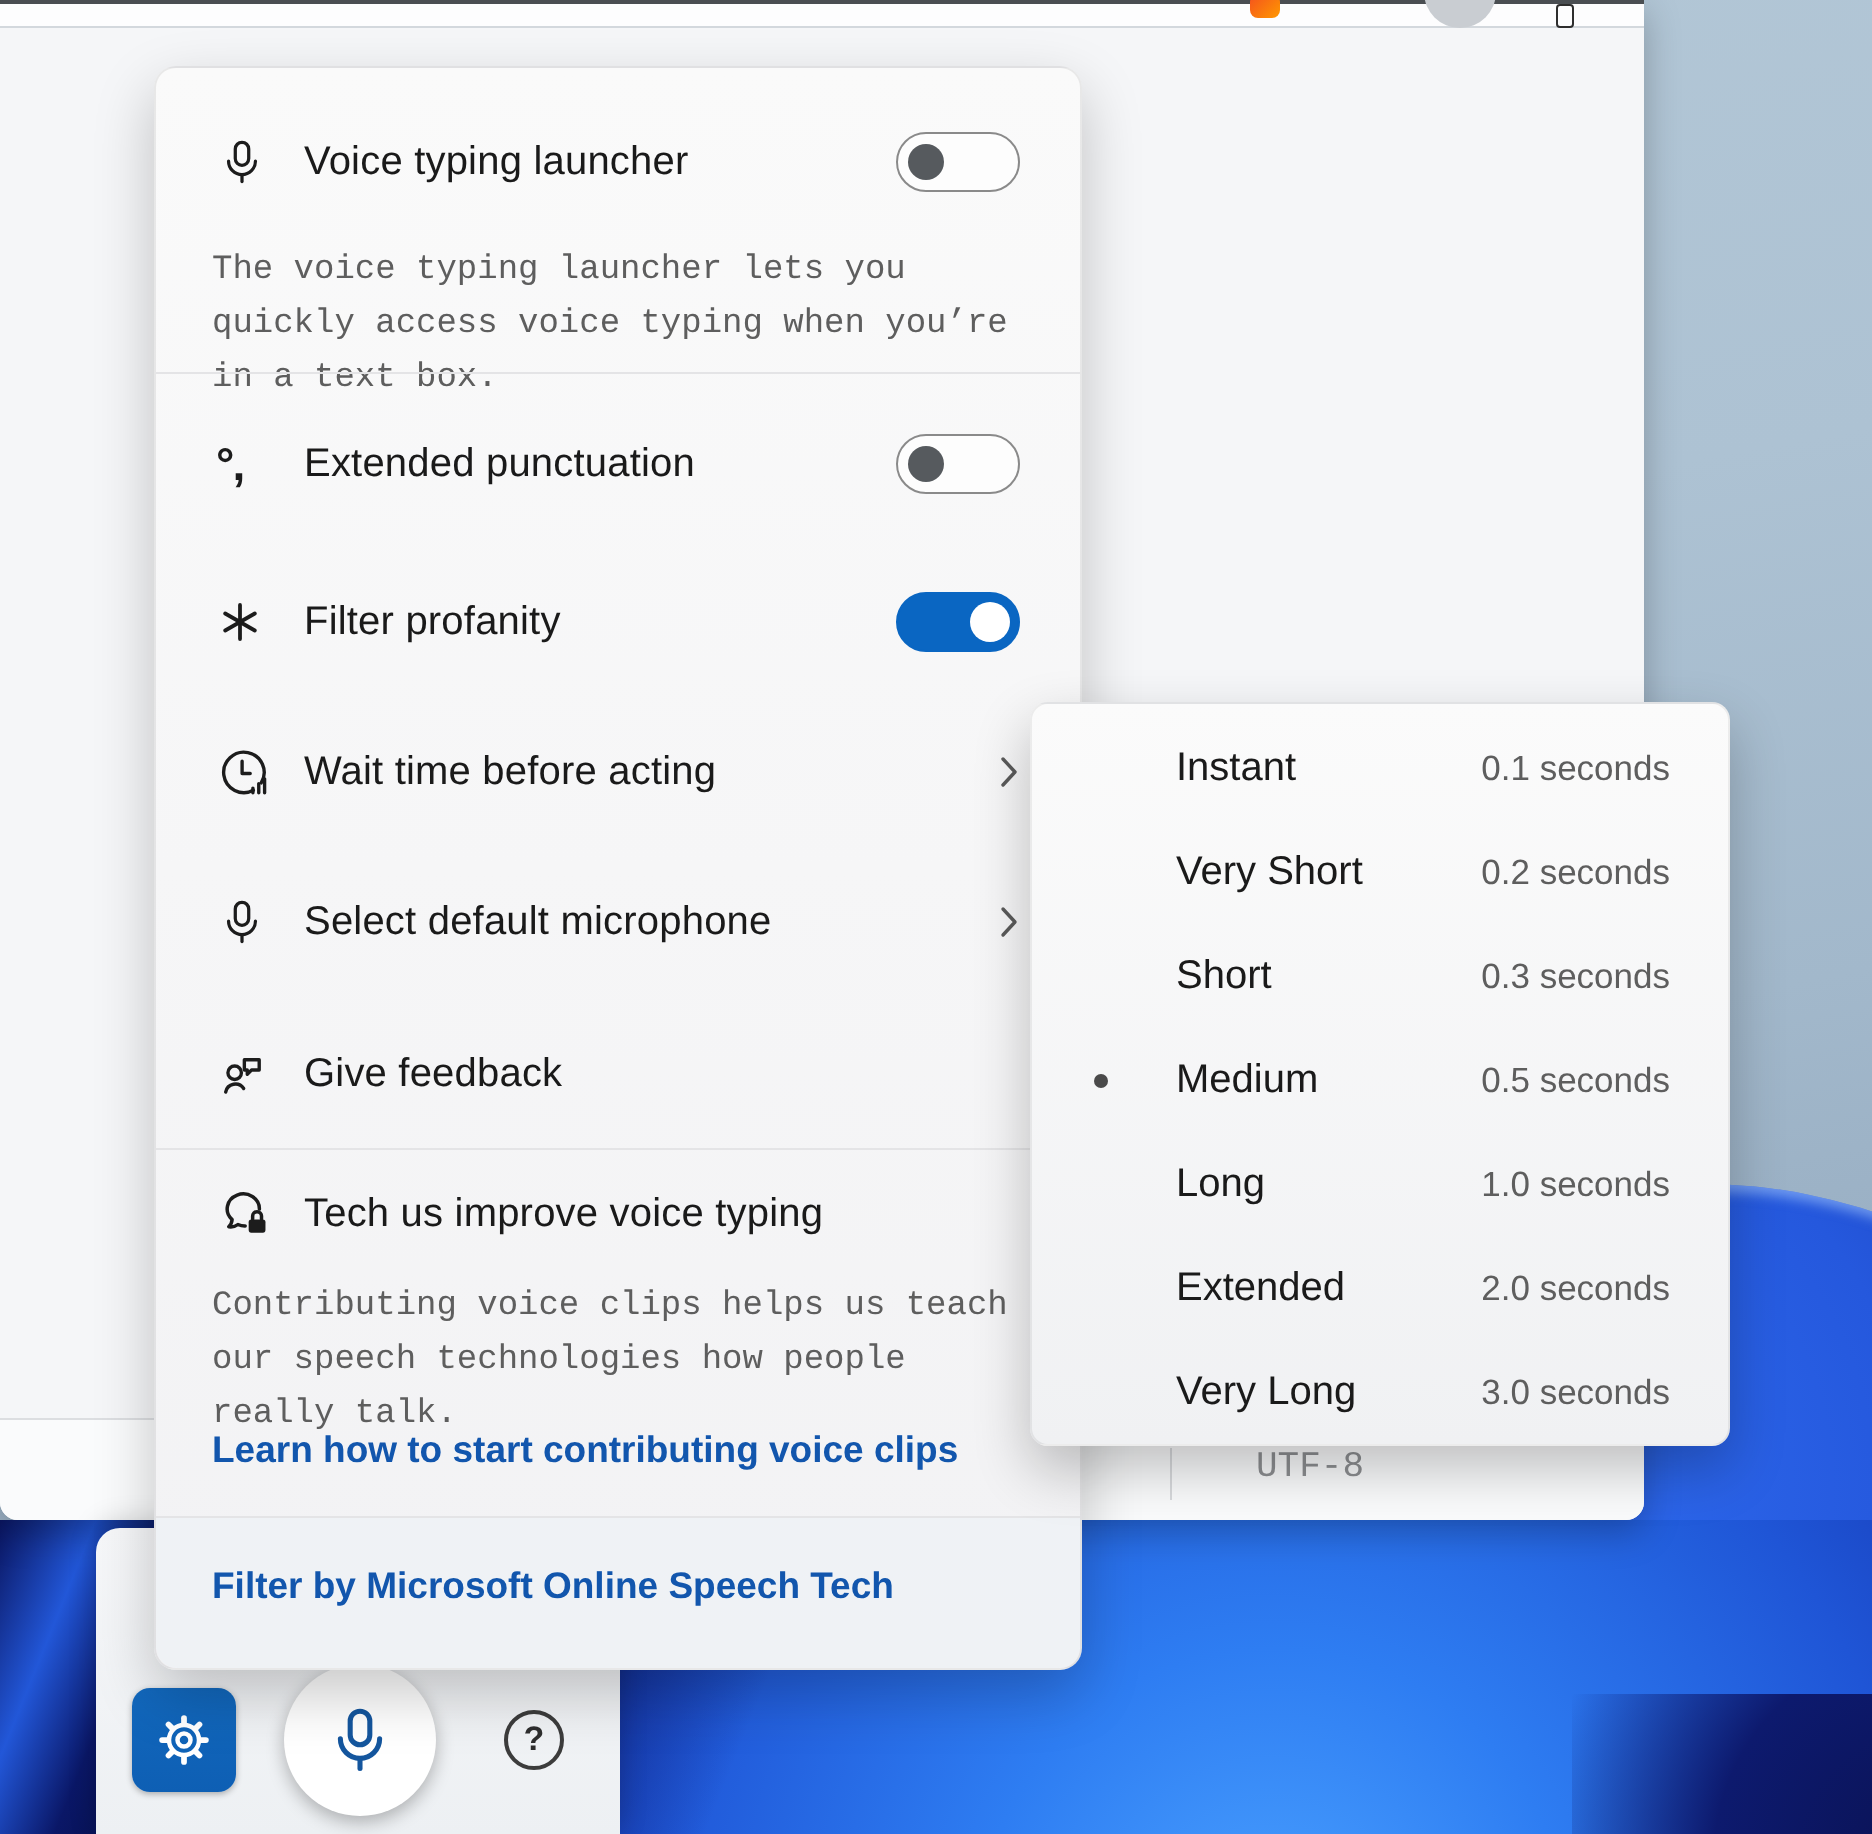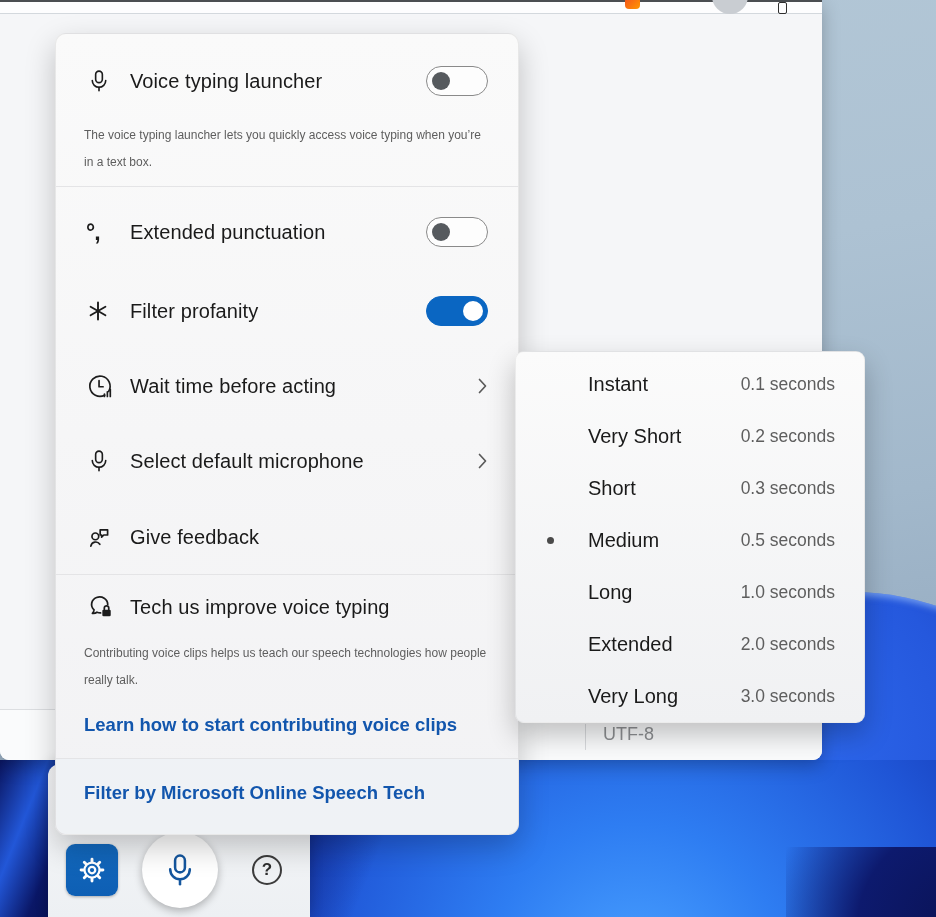--- a/index.html
+++ b/index.html
@@ -34,51 +34,51 @@
     background:#fdfdfe; border-bottom:1px solid #d3d8dd; }
   .ext-icon { position:absolute; left:625px; top:-5px; width:15px; height:12px; border-radius:4px;
     background:linear-gradient(135deg,#f4511e,#ff9800); }
   .chrome-avatar { position:absolute; left:712px; top:-24px; width:36px; height:36px; border-radius:50%;
     background:#c9cdd2; }
   .device-icon { position:absolute; left:778px; top:0px; width:9px; height:12px;
     border:1.6px solid #2e2e2e; border-radius:2px; background:#fdfdfe; }
   .statusbar { position:absolute; left:0; bottom:0; right:0; height:51px;
     background:#fafbfc; border-top:1px solid #dcdee1; border-radius:0 0 9px 9px; }
   .status-sep { position:absolute; left:585px; top:14px; width:1px; height:26px; background:#d8dadd; }
-  .status-enc { position:absolute; left:603px; top:14px; font-size:18px; color:#8d8f92; }
+  .status-enc { position:absolute; left:628px; top:14px; font-size:18px; color:#8d8f92;font-family:Liberation Mono, monospace; }
 
   
   .vt-toolbar { position:absolute; left:48px; top:764px; width:262px; height:153px;
     border-radius:12px 12px 0 0;
     background:linear-gradient(180deg,#f6f7f9 0%,#edf0f3 100%);
     box-shadow:0 -3px 14px rgba(0,0,0,.18); }
   .gear-btn { position:absolute; left:18px; top:80px; width:52px; height:52px; border-radius:9px;
     background:linear-gradient(180deg,#1268bd,#0e5fb4);
     display:flex; align-items:center; justify-content:center;
     box-shadow:0 1px 3px rgba(0,0,0,.3); }
   .mic-btn { position:absolute; left:94px; top:68px; width:76px; height:76px; border-radius:50%;
     background:#ffffff; box-shadow:0 3px 9px rgba(0,0,0,.28);
     display:flex; align-items:center; justify-content:center; }
   .help-btn { position:absolute; left:204px; top:91px; width:30px; height:30px; border-radius:50%;
     border:2px solid #3c3c3c; display:flex; align-items:center; justify-content:center;
     font-size:17px; font-weight:700; color:#2e2e2e; background:transparent; }
 
   
-  .settings-pop { position:absolute; left:55px; top:33px; width:464px; height:802px;
+  .settings-pop { position:absolute; left:77px; top:33px; width:464px; height:802px;
     border-radius:11px; background:linear-gradient(180deg,#fafafa 0%,#f2f2f4 100%);
     border:1px solid rgba(0,0,0,.07);
     box-shadow:0 12px 30px rgba(0,0,0,.22); }
   .row { position:absolute; left:30px; right:30px; height:46px;
     display:flex; align-items:center; }
   .row .ic { width:30px; height:26px; display:flex; align-items:center; justify-content:flex-start;
     color:#1c1c1c; flex:none; }
   .row .lbl { margin-left:14px; font-size:20px; color:#1a1a1a; letter-spacing:.1px; }
   .row .spacer { flex:1; }
   .punct-glyph { font-size:23px; font-weight:700; color:#1c1c1c; letter-spacing:-1px; line-height:1; }
-  .desc { position:absolute; left:28px; width:405px; font-size:12px; line-height:27px; color:#5e5e5e; }
+  .desc { position:absolute; left:28px; width:405px; font-size:17px; line-height:27px; color:#5e5e5e;font-family:Liberation Mono, monospace; }
   .divider { position:absolute; left:0; right:0; height:1px; background:#e4e4e6; }
   .linkrow { position:absolute; left:28px; font-size:18.5px; font-weight:700; color:#1256ad; cursor:pointer; }
   .footer-band { position:absolute; left:0; right:0; top:724px; bottom:0;
     background:rgba(238,241,246,.75); border-radius:0 0 11px 11px; }
 
   
   .toggle { width:62px; height:30px; border-radius:15px; position:relative; flex:none; }
   .toggle.off { background:#fdfdfd; border:1.5px solid #8a8a8a; }
   .toggle.off .knob { position:absolute; left:5px; top:4.5px; width:18px; height:18px; border-radius:50%; background:#565a5e; }
   .toggle.on { background:#0a66c2; border:1.5px solid #0a66c2; }

